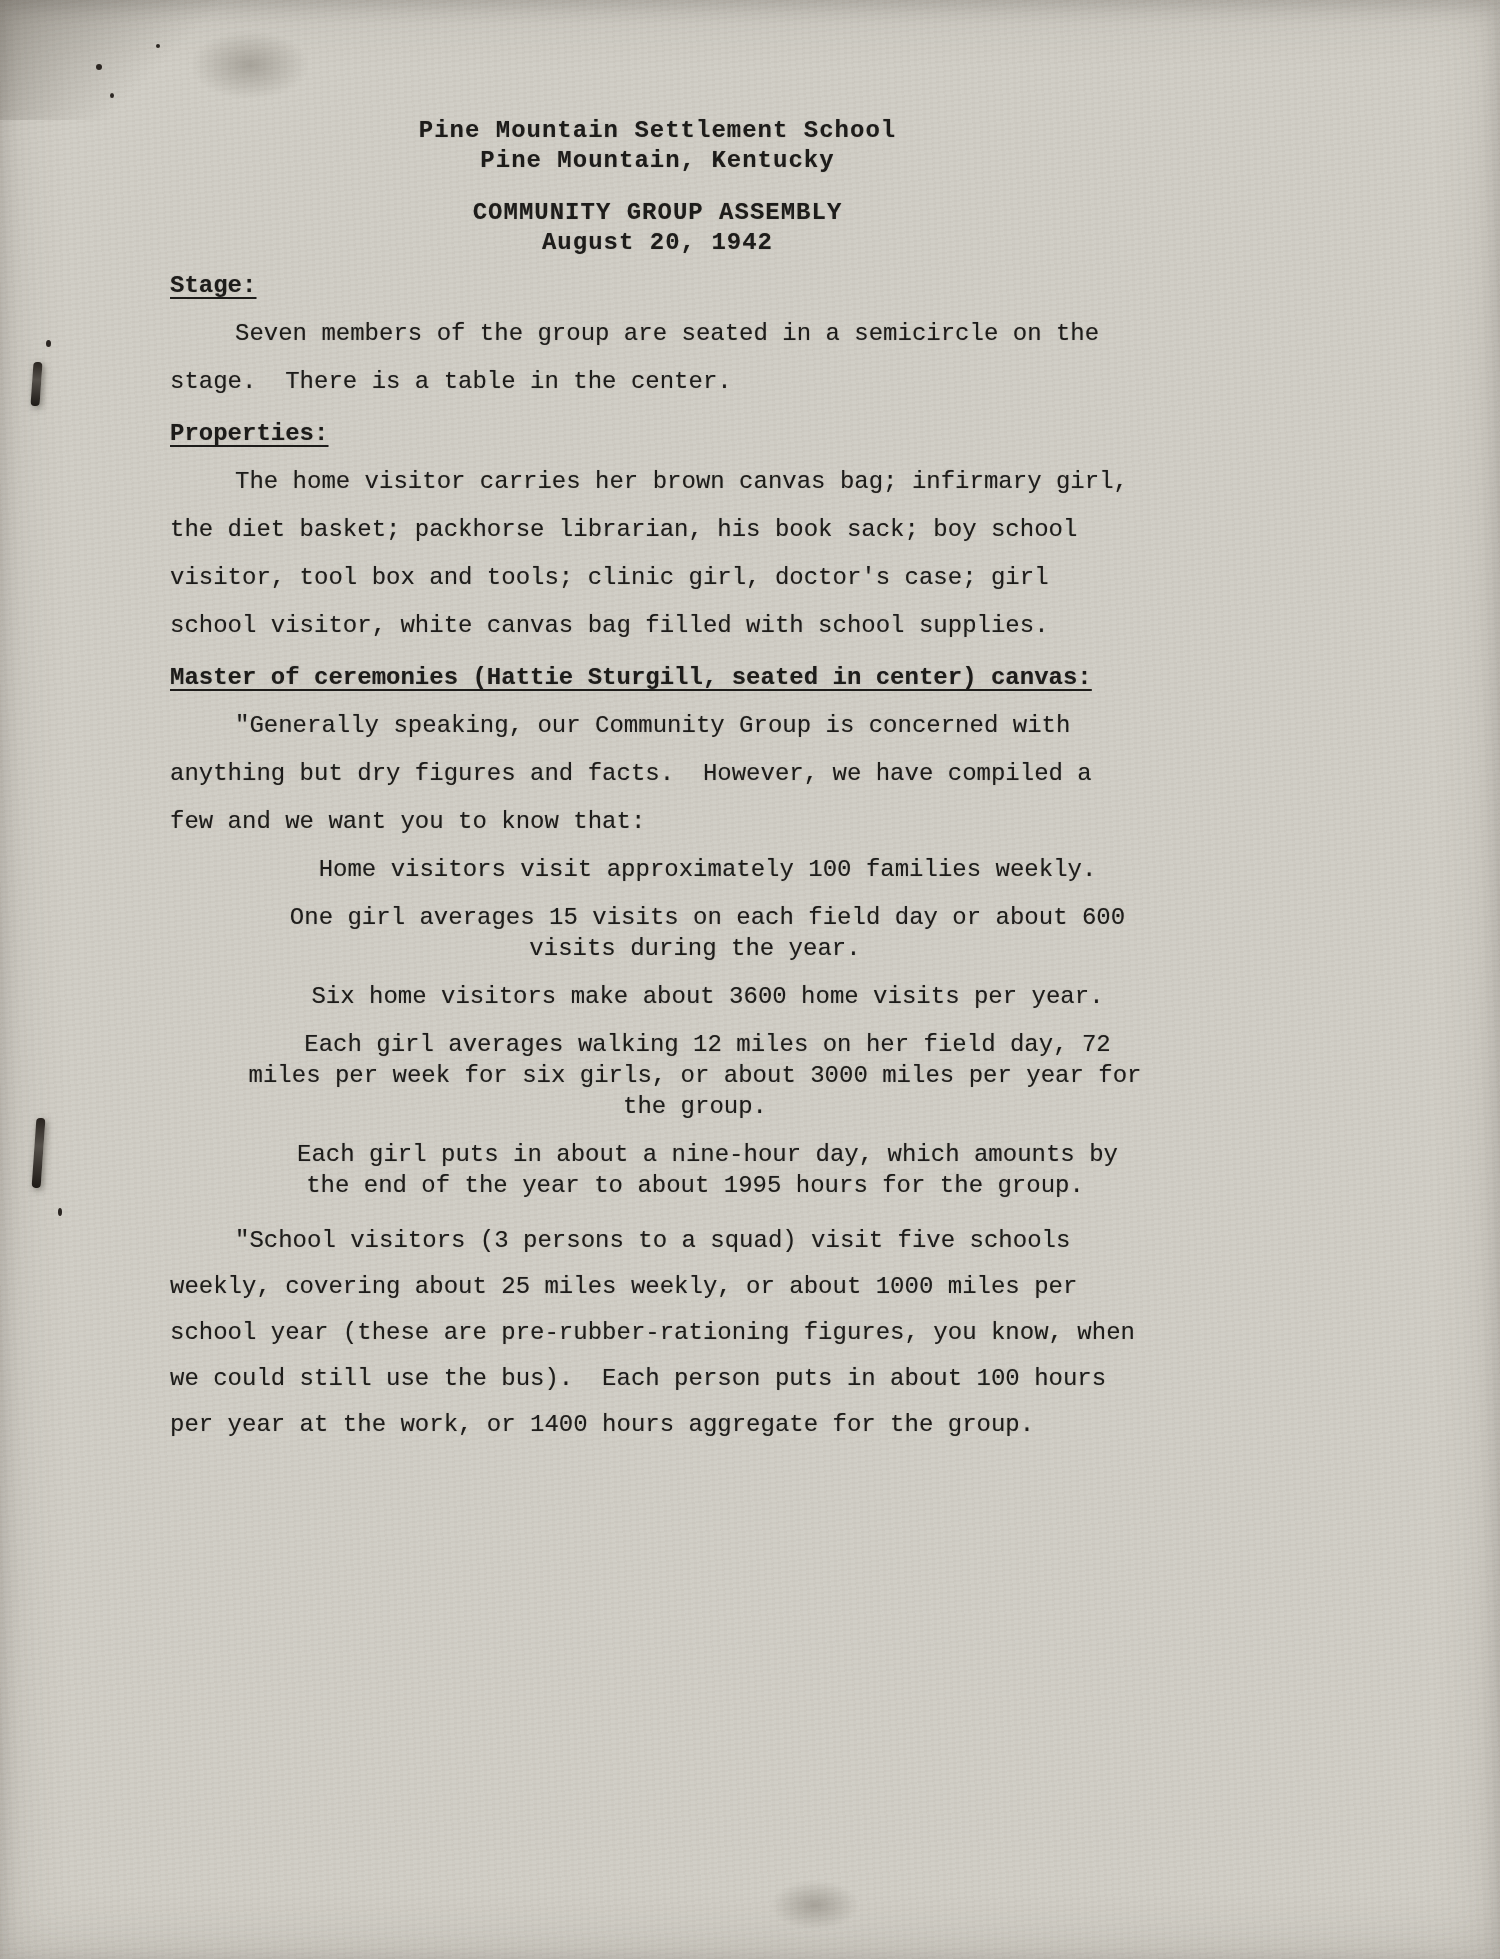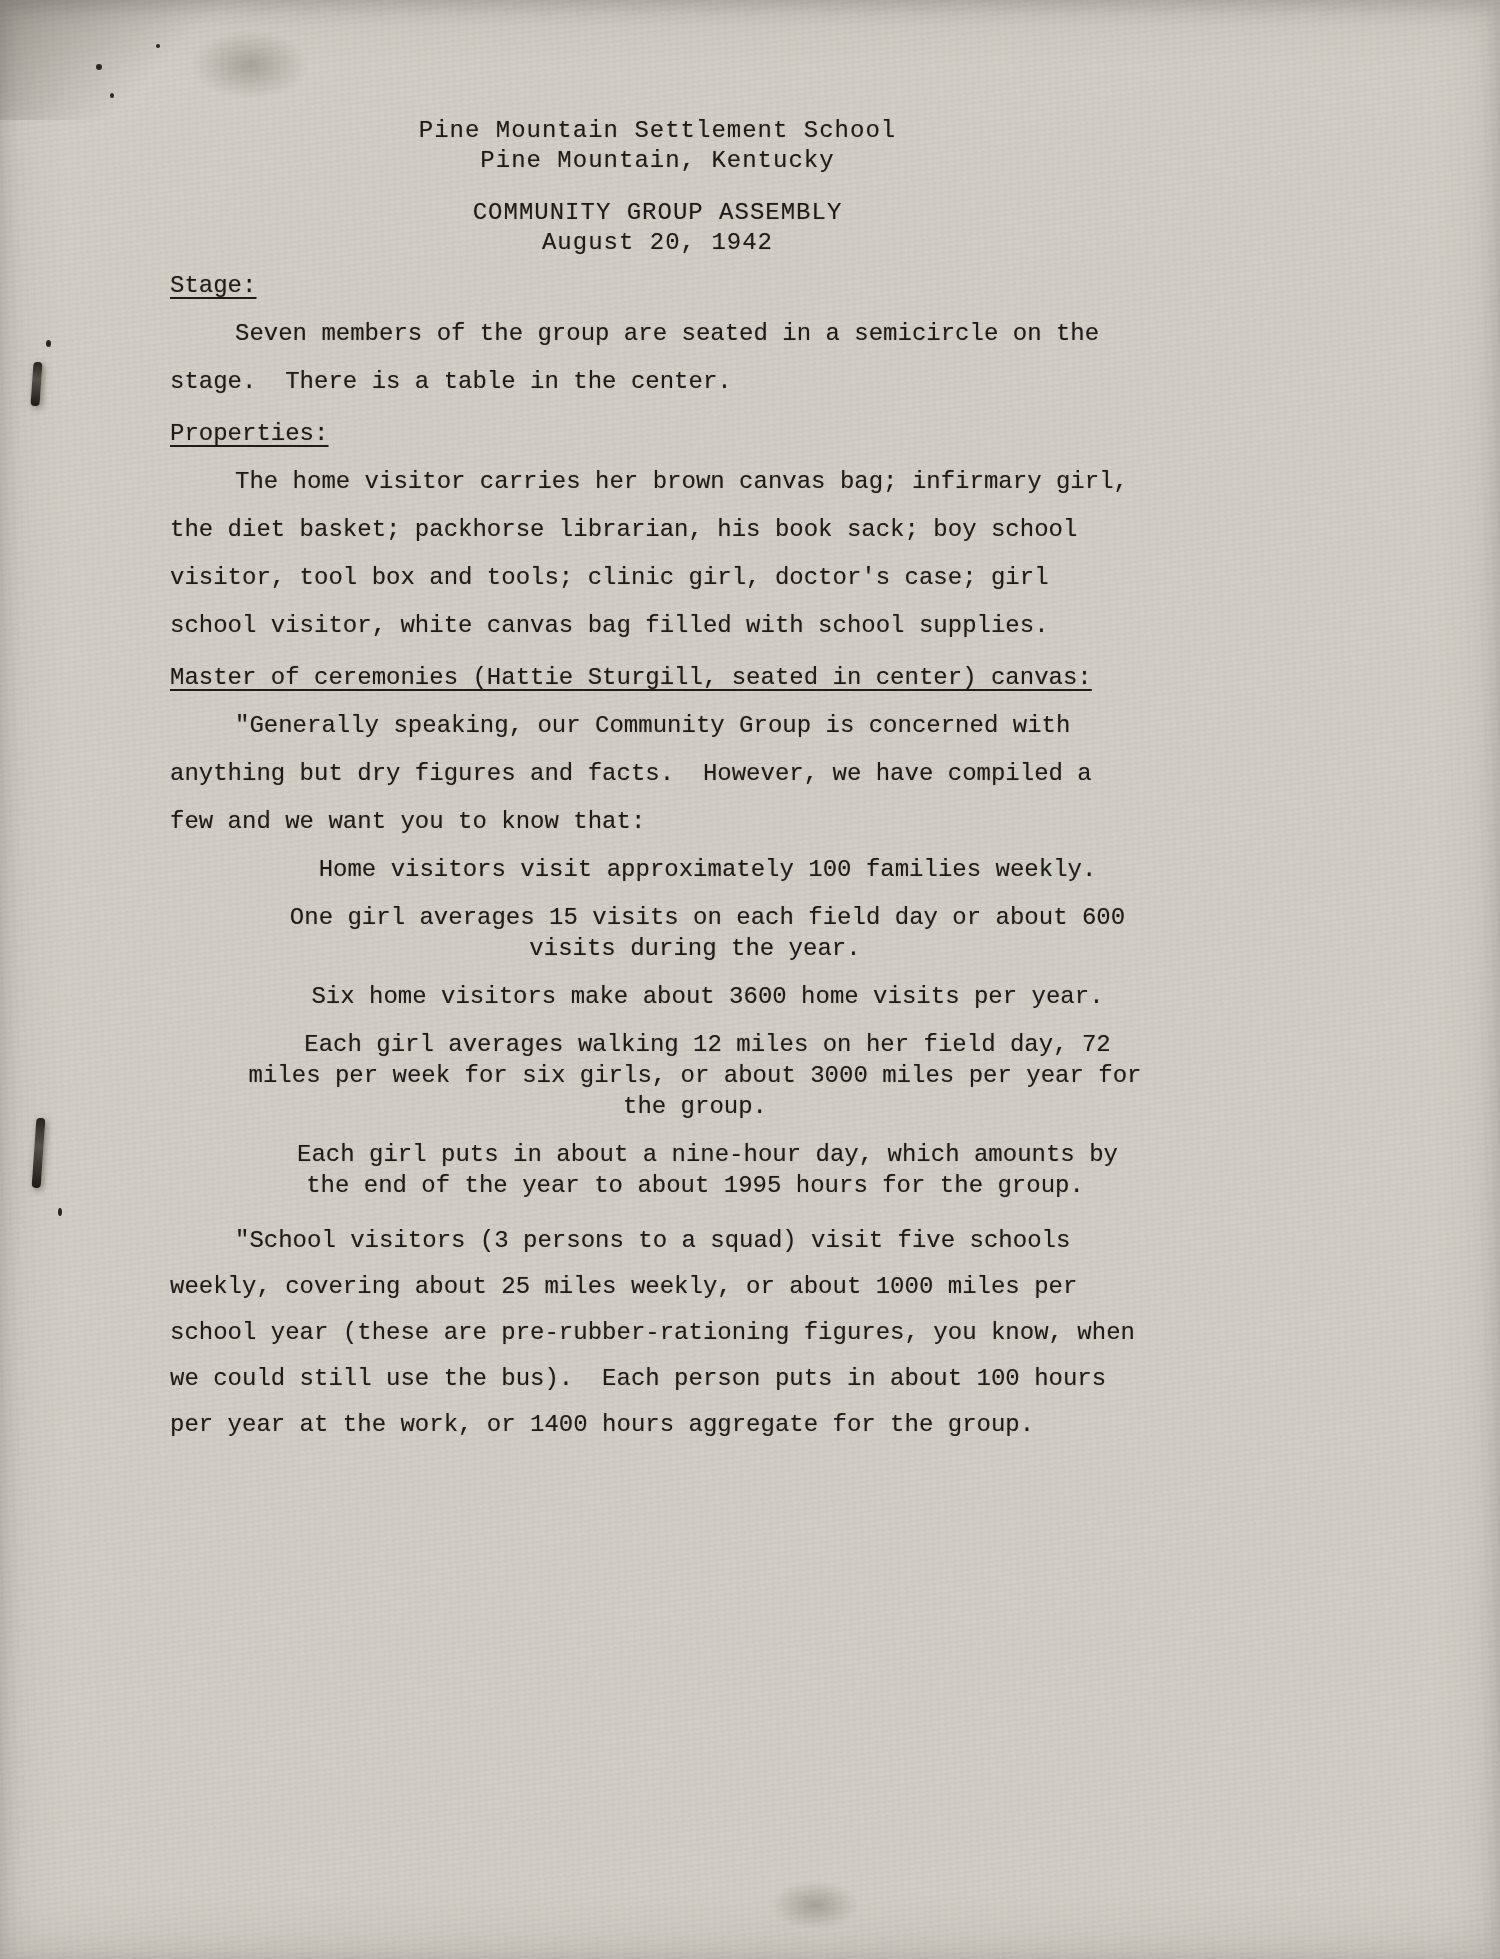--- a/index.html
+++ b/index.html
@@ -30,36 +30,37 @@
       repeating-linear-gradient(173deg, rgba(120,112,100,0.03) 0 2px, rgba(255,255,255,0.03) 2px 5px),
       repeating-linear-gradient(88deg, rgba(120,112,100,0.02) 0 3px, rgba(255,255,255,0.02) 3px 7px);
   }
   .content {
     position: absolute;
     left: 170px;
     top: 116px;
     width: 975px;
     text-shadow: 0 0 1px rgba(20,18,15,0.35);
   }
-  .doc-header { text-align: center; }
+  .doc-header { text-align: center; font-weight: bold; }
   .hline {
     font-size: 24px;
     line-height: 30px;
     letter-spacing: 1px;
     white-space: pre-wrap;
   }
   .hgap { height: 22px; }
   .section-heading {
     font-size: 24px;
     line-height: 44px;
     margin-top: 6px;
     white-space: pre-wrap;
     text-decoration: underline;
     text-decoration-thickness: 2px;
     text-underline-offset: 5px;
+    font-weight: bold;
   }
   .para {
     font-size: 24px;
     line-height: 48px;
     margin: 2px 0 4px 0;
     text-indent: 65px;
     white-space: pre-wrap;
   }
   .para.tight { line-height: 46px; }
   .stat {

